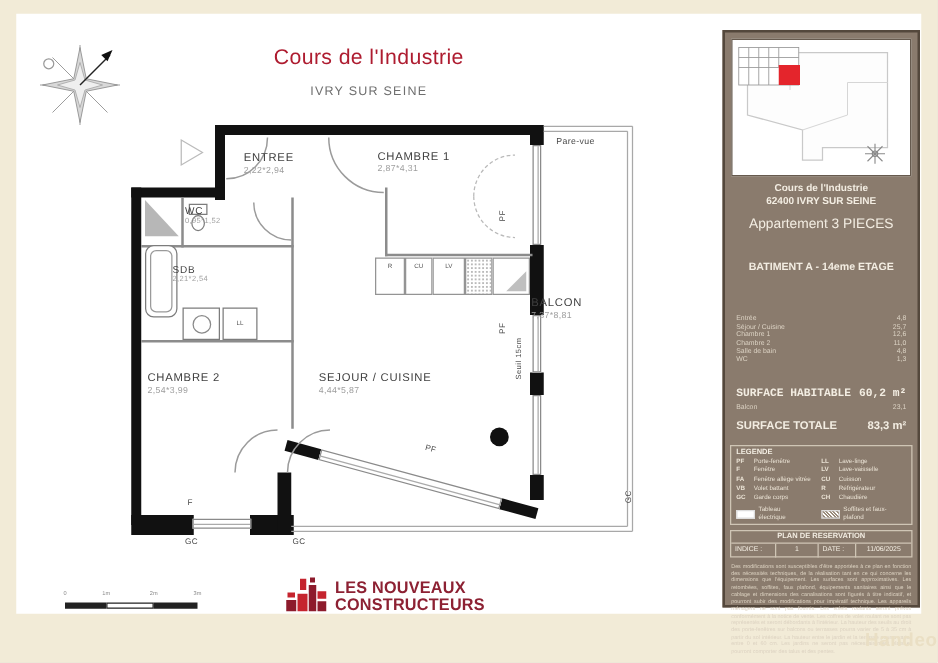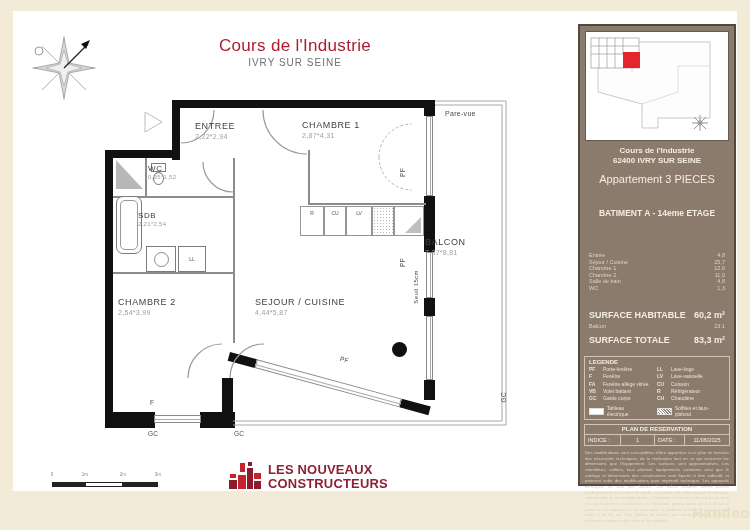--- a/index.html
+++ b/index.html
@@ -3,21 +3,21 @@
 <meta charset="utf-8">
 <style>
   html,body{margin:0;padding:0;background:#e8e0cc;}
   .screen{position:relative;width:750px;height:530px;background:#f2ebd7;overflow:hidden;
           font-family:"Liberation Sans","DejaVu Sans",sans-serif;}
   .sheet{position:absolute;left:13px;top:11px;width:724px;height:480px;background:#ffffff;}
 
   
   .title-block{position:absolute;left:110px;top:36px;width:370px;text-align:center;}
   .title-block .t1{font-size:17px;color:#ae1c30;letter-spacing:.3px;}
-  .title-block .t2{font-size:10px;color:#6f6f6f;letter-spacing:1px;margin-top:1px;}
+  .title-block .t2{font-size:10px;color:#6f6f6f;letter-spacing:1px;margin-top:12px;}
 
   
   .wall{position:absolute;background:#111;}
   .part{position:absolute;background:#8c8c8c;}
   .win{position:absolute;background:#fff;border:1px solid #8a8a8a;box-sizing:border-box;}
   .win.v::after{content:"";position:absolute;left:50%;top:0;bottom:0;width:1px;background:#aaa;}
   .win.h::after{content:"";position:absolute;top:50%;left:0;right:0;height:1px;background:#aaa;}
   .room{position:absolute;text-align:left;color:#3f3f3f;font-size:9px;letter-spacing:.6px;}
   .room .dim{font-size:7px;color:#9e9e9e;letter-spacing:.3px;margin-top:2px;}
   .room.small{font-size:8px;}
@@ -269,21 +269,21 @@
         </div>
         <div class="srow">
           <span>Salle de bain</span>
           <span>4,8</span>
         </div>
         <div class="srow">
           <span>WC</span>
           <span>1,3</span>
         </div>
       </div>
-    <div class="bigrow" style="top:284px;">
+    <div class="bigrow" style="top:284px;font-family:Liberation Mono, monospace;">
       <span>SURFACE HABITABLE</span>
       <span>60,2 m²</span>
     </div>
     <div class="smallrow" style="top:297px;">
       <span>Balcon</span>
       <span>23,1</span>
     </div>
     <div class="bigrow" style="top:309px;">
       <span>SURFACE TOTALE</span>
       <span>83,3 m²</span>

